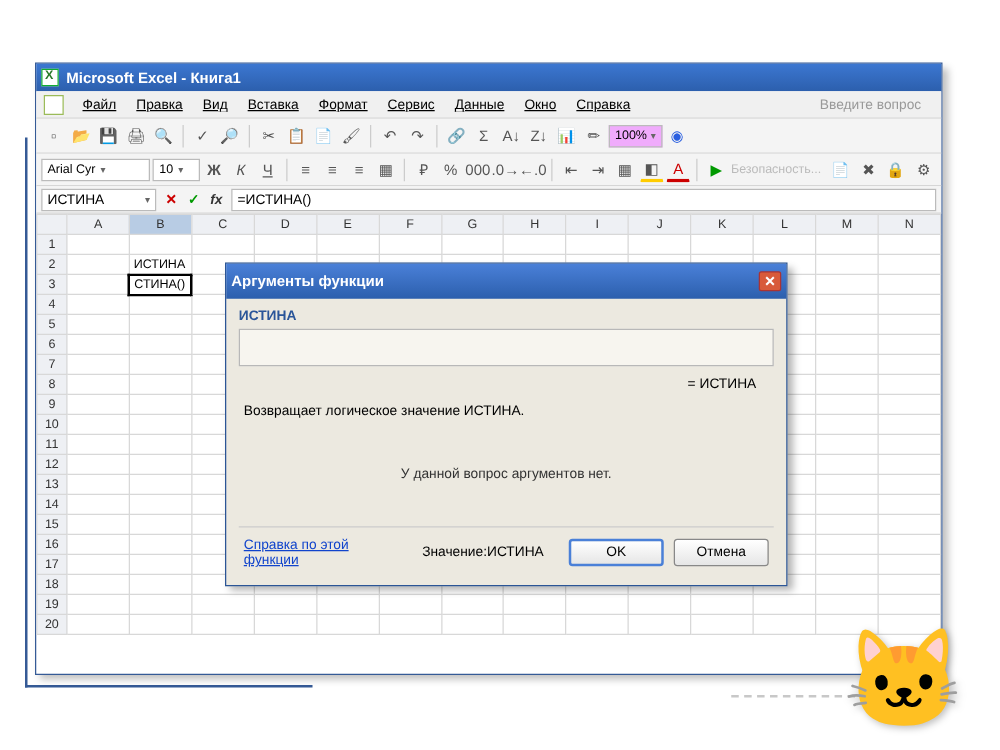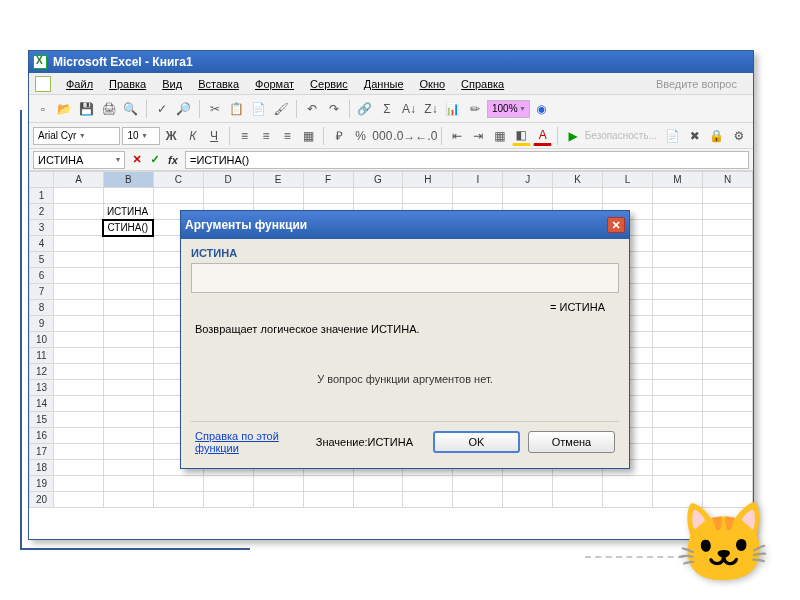--- a/index.html
+++ b/index.html
@@ -44,21 +44,21 @@
   .dialog .dbody{padding:8px 10px 10px;}
   .dialog .funcname{color:#2a5599; font-weight:bold; margin-bottom:4px; display:block;}
   .dialog .args-box{border:1px solid #b8b8b8; background:#f7f5ef; height:30px; margin-bottom:6px;}
   .dialog .result-line{text-align:right; padding:2px 14px 6px; font-size:11px;}
   .dialog .desc{padding:4px 4px 10px;}
   .dialog .noargs{text-align:center; padding:28px 0 36px; color:#333;}
   .dialog .dfoot{border-top:1px solid #ccc; padding:8px 4px 4px; display:flex; align-items:center; gap:20px;}
   .dialog .hlink{color:#1144cc; text-decoration:underline; cursor:pointer;}
   .dialog .valtxt{margin-left:8px;}
   .dialog .dbtns{margin-left:auto; display:flex; gap:8px;}
-  .dialog button{width:87px; height:22px; border:1px solid #888; background:linear-gradient(#fff,#e6e6e6); border-radius:3px; font-size:11px;}
+  .dialog button{width:76px; height:22px; border:1px solid #888; background:linear-gradient(#fff,#e6e6e6); border-radius:3px; font-size:11px;}
   .dialog button.primary{border:2px solid #4a80d8;}
   
   .dline-h{position:absolute; height:2px; background:#355a96;}
   .dline-v{position:absolute; width:2px; background:#355a96;}
   .dash-h{position:absolute; height:0; border-top:2px dashed #c8c8c8;}
   .cat{position:absolute; right:28px; bottom:18px; font-size:78px; line-height:1; user-select:none; filter:drop-shadow(2px 2px 3px rgba(0,0,0,.25));}
   .sec-text{color:#bbb; font-size:10px;}
   .sec-icons{display:flex; gap:2px; margin-left:4px;}
 </style>
 </head>
@@ -549,21 +549,21 @@
     <span>Аргументы функции</span>
     <span class="dclose">✕</span>
   </div>
   <div class="dbody">
     <span class="funcname">ИСТИНА</span>
     <div class="args-box"></div>
     <div class="result-line">
       <span>=</span> <span>ИСТИНА</span>
     </div>
     <div class="desc">Возвращает логическое значение ИСТИНА.</div>
-    <div class="noargs">У вопрос функции аргументов нет.</div>
+    <div class="noargs">У данной вопрос аргументов нет.</div>
     <div class="dfoot">
       <span class="hlink">Справка по этой функции</span>
       <span class="valtxt">
         <span>Значение:</span><span>ИСТИНА</span>
       </span>
       <div class="dbtns">
         <button class="primary">OK</button>
         <button>Отмена</button>
       </div>
     </div>

